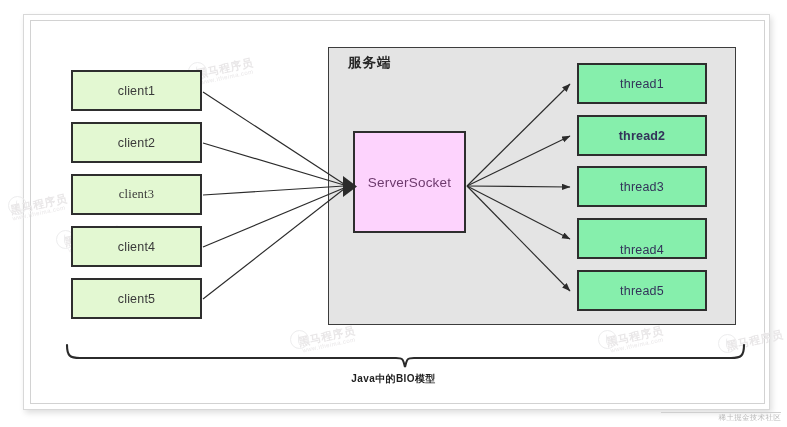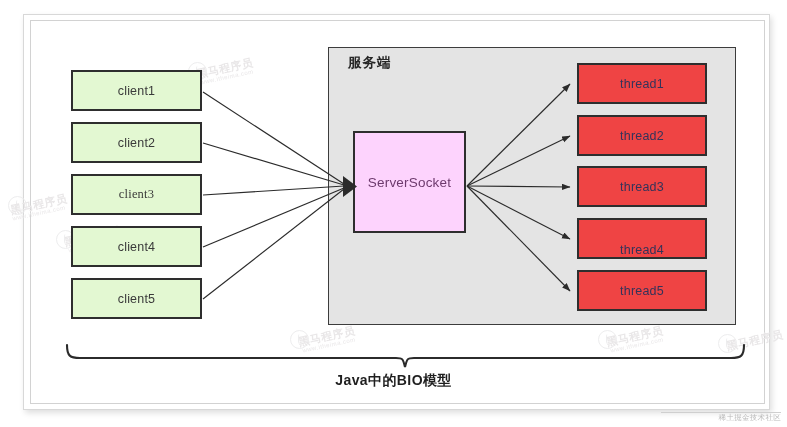--- a/index.html
+++ b/index.html
@@ -115,21 +115,21 @@
     letter-spacing: 0.2px;
   }
   .node-client {
     background: #e3f8d2;
     color: #3a3a3a;
     left: 71px;
     width: 131px;
     height: 41px;
   }
   .node-thread {
-    background: #ef4444;
+    background: #86efac;
     color: #33335a;
     left: 577px;
     width: 130px;
     height: 41px;
   }
   .node-socket {
     background: #fdd3fd;
     color: #6d3a6d;
     left: 353px; top: 131px;
     width: 113px; height: 102px;
@@ -142,21 +142,21 @@
     left: 0; top: 0;
     width: 787px; height: 427px;
     pointer-events: none;
   }
 
   .caption {
     position: absolute;
     left: 0; top: 372px;
     width: 787px;
     text-align: center;
-    font-size: 14px;
+    font-size: 10px;
     font-weight: bold;
     color: #1f1f1f;
     letter-spacing: 0.4px;
   }
 </style>
 </head>
 <body>
 
 <div id="canvas">
 
@@ -227,21 +227,21 @@
       <span>client5</span>
     </div>
 
   <div class="node node-socket">
       <span>ServerSocket</span>
     </div>
 
   <div class="node node-thread" style="top:63px;">
       <span>thread1</span>
     </div>
-  <div class="node node-thread" style="top:115px;">
+  <div class="node node-thread" style="top:115px;font-weight:bold;">
       <span>thread2</span>
     </div>
   <div class="node node-thread" style="top:166px;">
       <span>thread3</span>
     </div>
   <div class="node node-thread" style="top:218px;align-items:flex-end;">
       <span>thread4</span>
     </div>
   <div class="node node-thread" style="top:270px;">
       <span>thread5</span>

